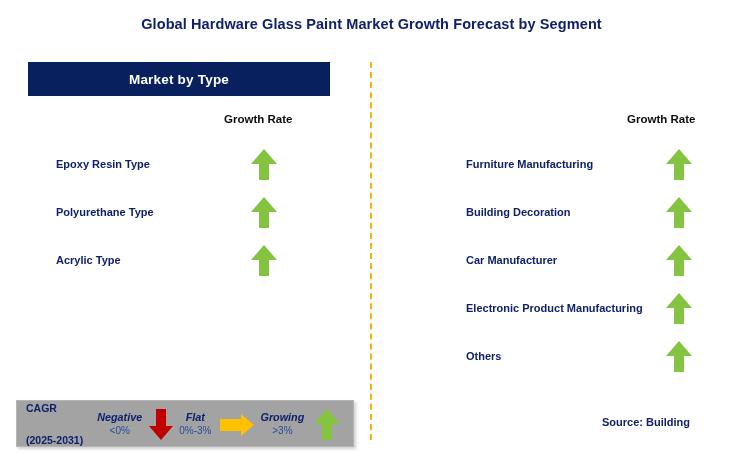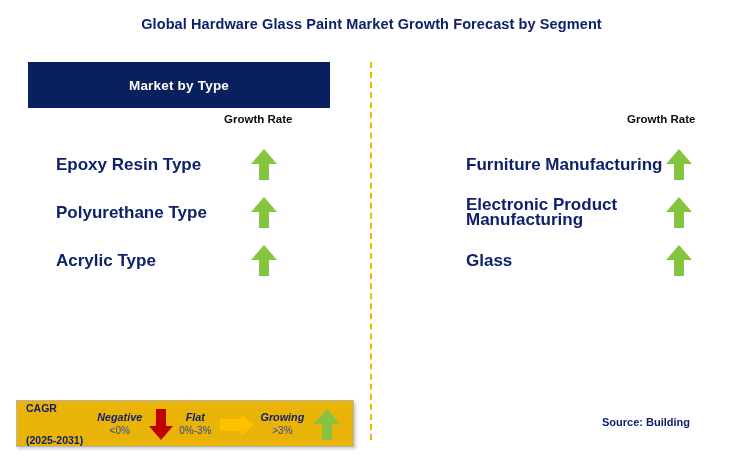--- a/index.html
+++ b/index.html
@@ -44,21 +44,21 @@
   }
 
   
   .panel {
     position: absolute;
   }
   .panel-left  { left: 28px;  top: 62px; width: 302px; }
   .panel-right { left: 418px; top: 62px; width: 300px; }
 
   .panel-header {
-    height: 46px;
+    height: 34px;
     background: #09205e;
     color: #ffffff;
     font-size: 13.5px;
     font-weight: bold;
     display: flex;
     align-items: center;
     justify-content: center;
     letter-spacing: 0.2px;
   }
 
@@ -81,21 +81,21 @@
 
   .seg-row {
     position: relative;
     display: flex;
     align-items: center;
   }
   .rows-left  .seg-row { height: 48px; }
   .rows-right .seg-row { height: 48px; }
 
   .seg-label {
-    font-size: 17px;
+    font-size: 11px;
     font-weight: bold;
     color: #10216b;
     line-height: 15px;
     max-width: 215px;
     padding-left: 28px;
   }
   .rows-left .seg-label { margin-left: 0px; }
   .rows-right .seg-label { margin-left: 20px; }
 
   .seg-arrow {
@@ -177,21 +177,21 @@
     background: #ffc000;
   }
 
   
   .legend {
     position: absolute;
     left: 16px;
     top: 400px;
     width: 336px;
     height: 45px;
-    background: #eab308;
+    background: #a3a3a3;
     border: 1px solid #b5b5b5;
     box-shadow: 2px 2px 3px rgba(120,120,120,0.35);
     display: flex;
     align-items: center;
   }
   .legend-cagr {
     margin-left: 9px;
     font-size: 10.5px;
     font-weight: bold;
     color: #10216b;
@@ -290,34 +290,52 @@
     <div class="seg-row">
       <div class="seg-label">Furniture Manufacturing</div>
       <div class="seg-arrow">
         <div class="arrow-up">
             <div class="head"></div>
             <div class="stem"></div>
           </div>
       </div>
     </div>
 
-
+    <div class="seg-row">
+      <div class="seg-label">Building Decoration</div>
+      <div class="seg-arrow">
+        <div class="arrow-up">
+            <div class="head"></div>
+            <div class="stem"></div>
+          </div>
+      </div>
+    </div>
+
+    <div class="seg-row">
+      <div class="seg-label">Car Manufacturer</div>
+      <div class="seg-arrow">
+        <div class="arrow-up">
+            <div class="head"></div>
+            <div class="stem"></div>
+          </div>
+      </div>
+    </div>
 
     <div class="seg-row">
       <div class="seg-label">Electronic Product Manufacturing</div>
       <div class="seg-arrow">
         <div class="arrow-up">
             <div class="head"></div>
             <div class="stem"></div>
           </div>
       </div>
     </div>
 
     <div class="seg-row">
-      <div class="seg-label">Glass</div>
+      <div class="seg-label">Others</div>
       <div class="seg-arrow">
         <div class="arrow-up">
             <div class="head"></div>
             <div class="stem"></div>
           </div>
       </div>
     </div>
 
   </div>
 

